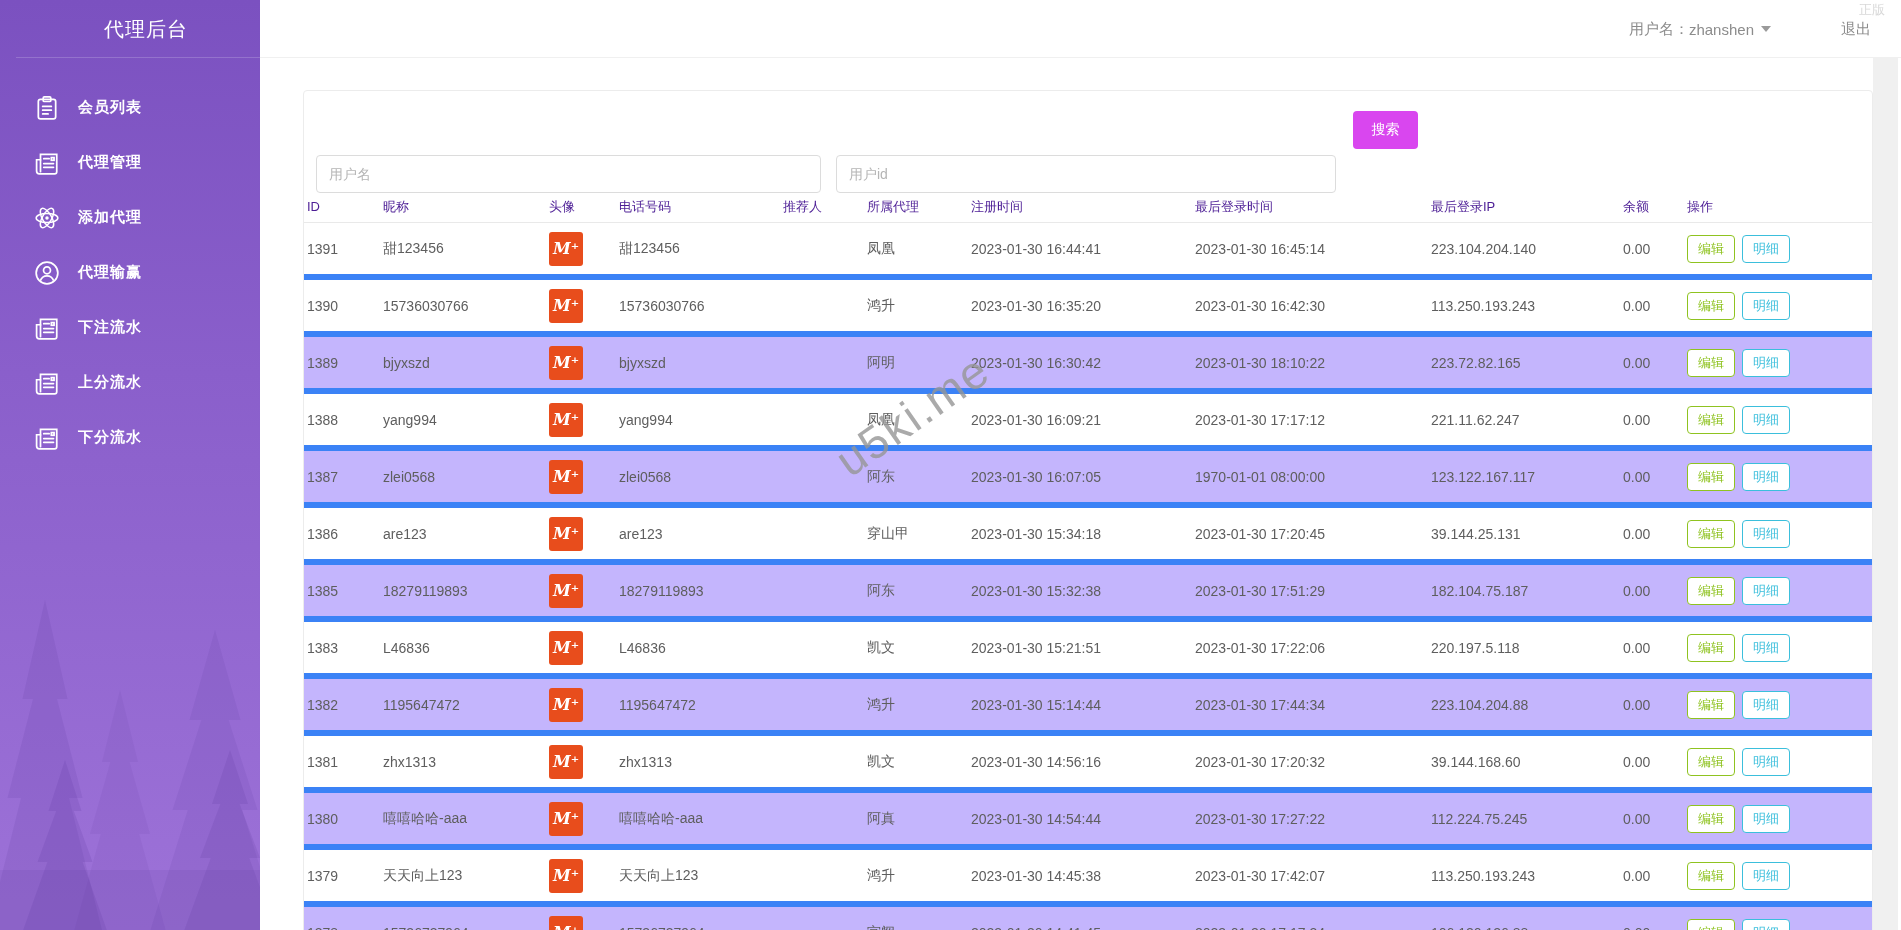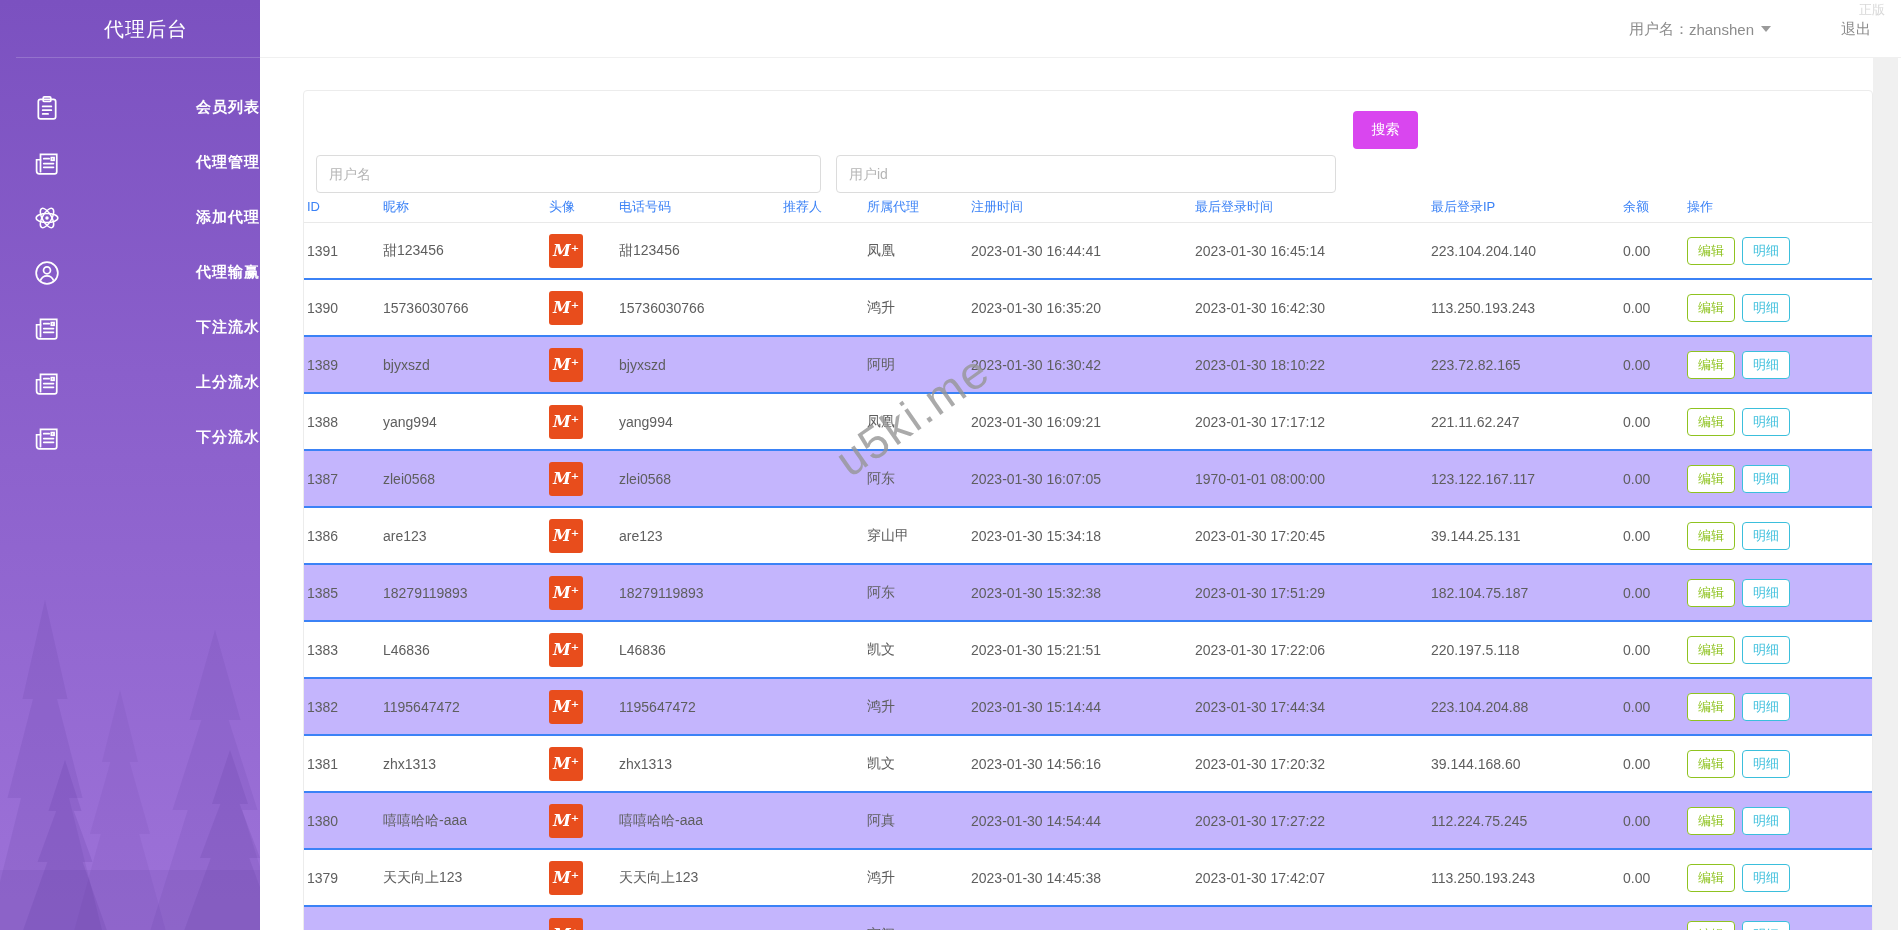--- a/index.html
+++ b/index.html
@@ -6,21 +6,21 @@
   html,body { width:1901px; height:930px; overflow:hidden;
     font-family:"Liberation Sans","DejaVu Sans",sans-serif; background:#fff; }
 
   
   .sidebar { position:absolute; left:0; top:0; width:260px; height:930px;
     background:linear-gradient(180deg,#7b51c0 0%, #8a5fcb 40%, #9d72d8 100%); overflow:hidden; }
   .sidebar-title { position:absolute; top:0; left:16px; width:100%; height:58px;
     line-height:58px; text-align:center; color:#fff; font-size:20px; letter-spacing:1px;
     border-bottom:1px solid rgba(255,255,255,0.18); }
   .menu { position:absolute; top:80px; left:0; width:100%; }
-  .menu-item { height:55px; display:flex; align-items:center; padding-left:34px; cursor:pointer;justify-content:space-between; }
+  .menu-item { height:55px; display:flex; align-items:center; padding-left:34px; cursor:pointer; }
   .menu-item .mi-icon { width:26px; height:26px; margin-right:18px; flex:0 0 26px; }
   .menu-item .mi-label { color:#fff; font-size:15px; font-weight:bold; letter-spacing:1px; }
   
   .trees { position:absolute; bottom:0; left:0; width:100%; height:420px; pointer-events:none; }
   .tree { position:absolute; bottom:0; background:#5e3a9e; opacity:.14;
     clip-path:polygon(50% 0, 65% 30%, 58% 30%, 75% 60%, 66% 60%, 88% 100%, 12% 100%, 34% 60%, 25% 60%, 42% 30%, 35% 30%); }
   .t1 { left:-30px;  width:150px; height:330px; }
   .t2 { left:60px;   width:120px; height:240px; opacity:.10; }
   .t3 { left:130px;  width:170px; height:300px; opacity:.12; }
   .t4 { left:10px;   width:110px; height:170px; opacity:.18; }
@@ -51,22 +51,22 @@
   .search-input::placeholder { color:#b5b5b5; }
   .in-username { left:12px; width:505px; }
   .in-userid   { left:532px; width:500px; }
   .search-btn { position:absolute; left:1049px; top:0; width:65px; height:38px;
     background:#d946ef; color:#fff; font-size:14px; border:none; border-radius:4px; cursor:pointer; }
 
   .table { position:absolute; left:0; top:100px; width:100%; }
   .thead-row, .trow { display:grid;
     grid-template-columns:76px 166px 70px 164px 84px 104px 224px 236px 192px 64px auto;
     align-items:center; padding-left:3px; }
-  .thead-row { height:32px; color:#3b82f6; font-size:13px; border-bottom:1px solid #e9e9e9; }
-  .trow { height:57px; font-size:14px; color:#5e5e5e; border-bottom:2px solid #3b82f6; background:#fff; }
+  .thead-row { height:32px; color:#4c1d95; font-size:13px; border-bottom:1px solid #e9e9e9; }
+  .trow { height:57px; font-size:14px; color:#5e5e5e; border-bottom:6px solid #3b82f6; background:#fff; }
   .rows > .trow:nth-child(2n+3) { background:#c4b5fd; }
   .cell { overflow:hidden; white-space:nowrap; }
   .avatar { width:34px; height:34px; border-radius:3px; background:#e84d1c; color:#fff;
     display:flex; align-items:center; justify-content:center;
     font-family:"DejaVu Serif","Liberation Serif",serif; font-style:italic; font-weight:bold; font-size:16px; }
   .btns { display:flex; gap:7px; }
   .btn-edit, .btn-detail { width:48px; height:28px; background:#fff; border-radius:4px;
     font-size:13px; cursor:pointer; line-height:26px; text-align:center; }
   .btn-edit   { border:1px solid #8fc320; color:#8fc320; }
   .btn-detail { border:1px solid #3bbfdc; color:#3bbfdc; }

